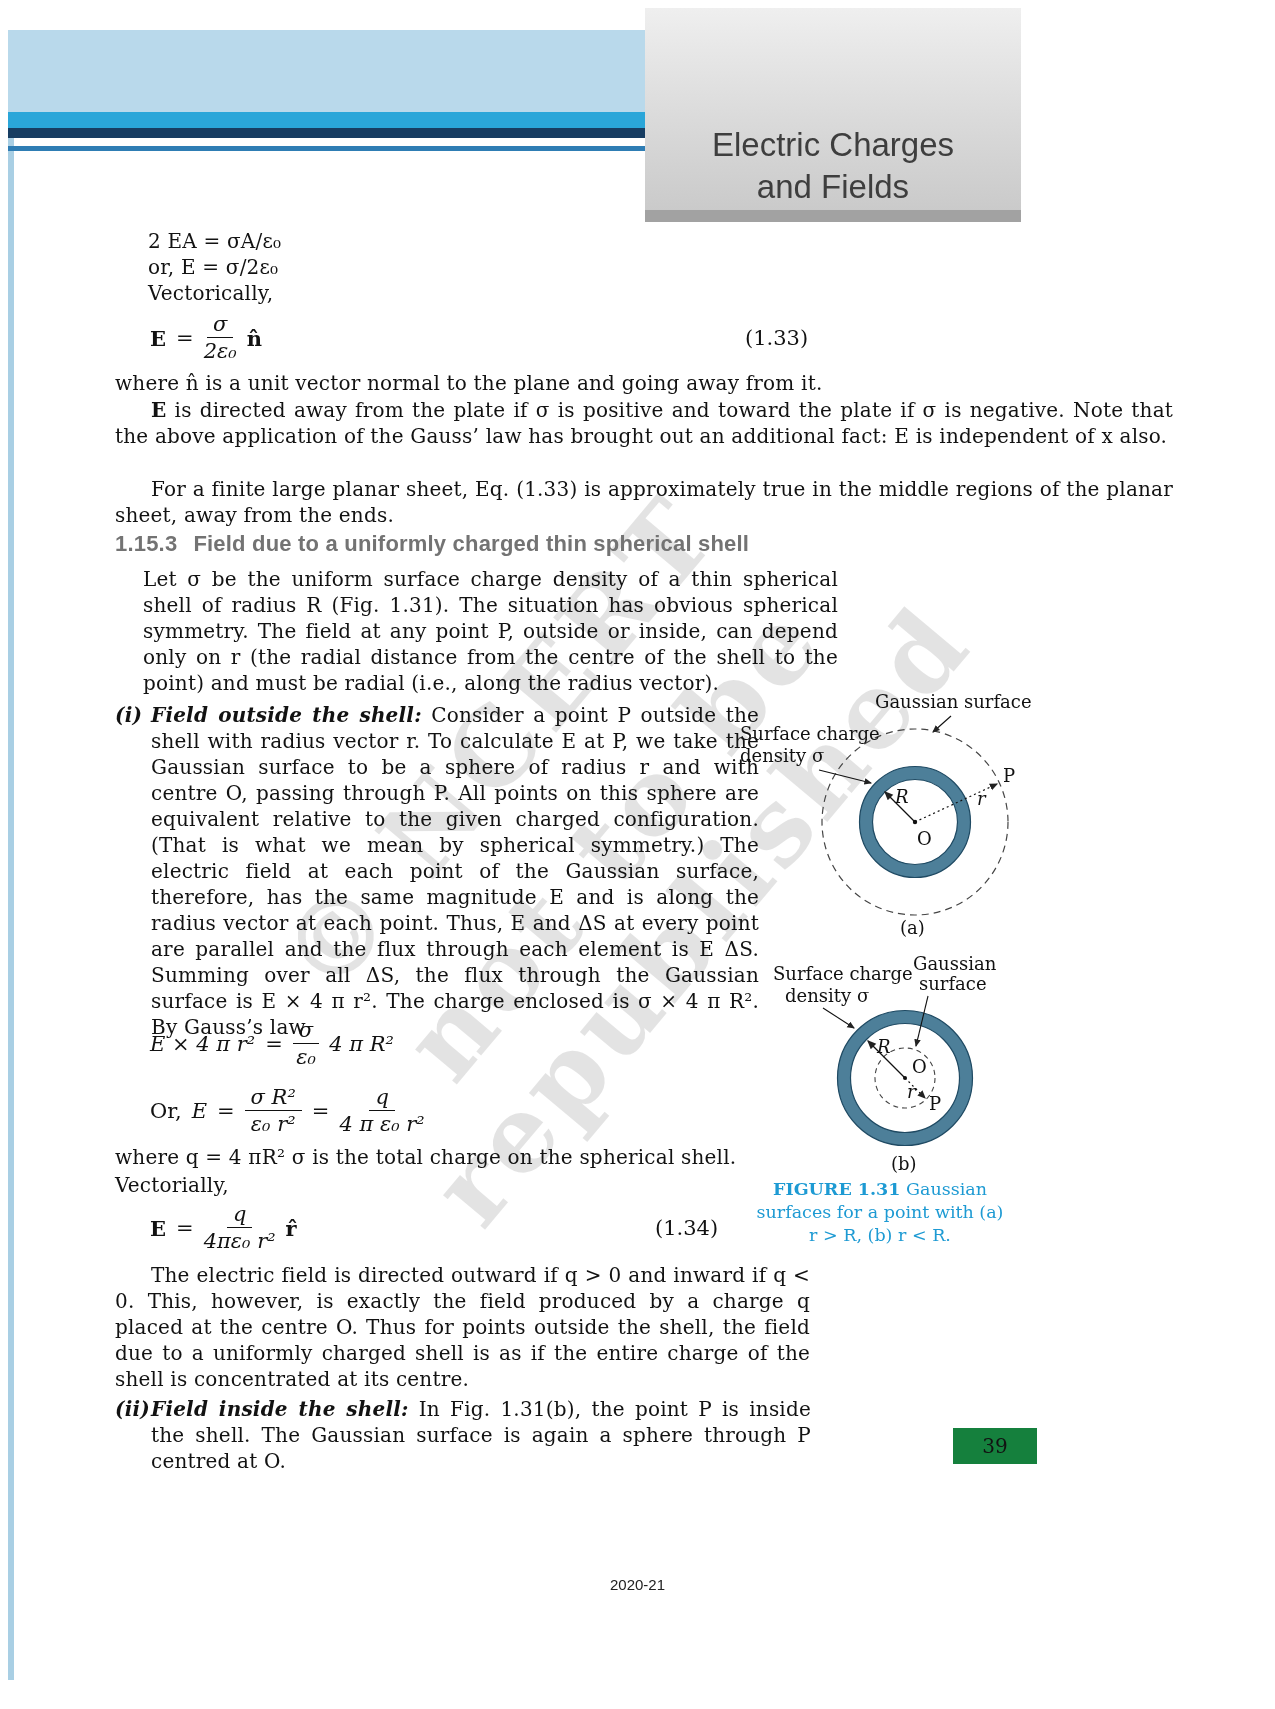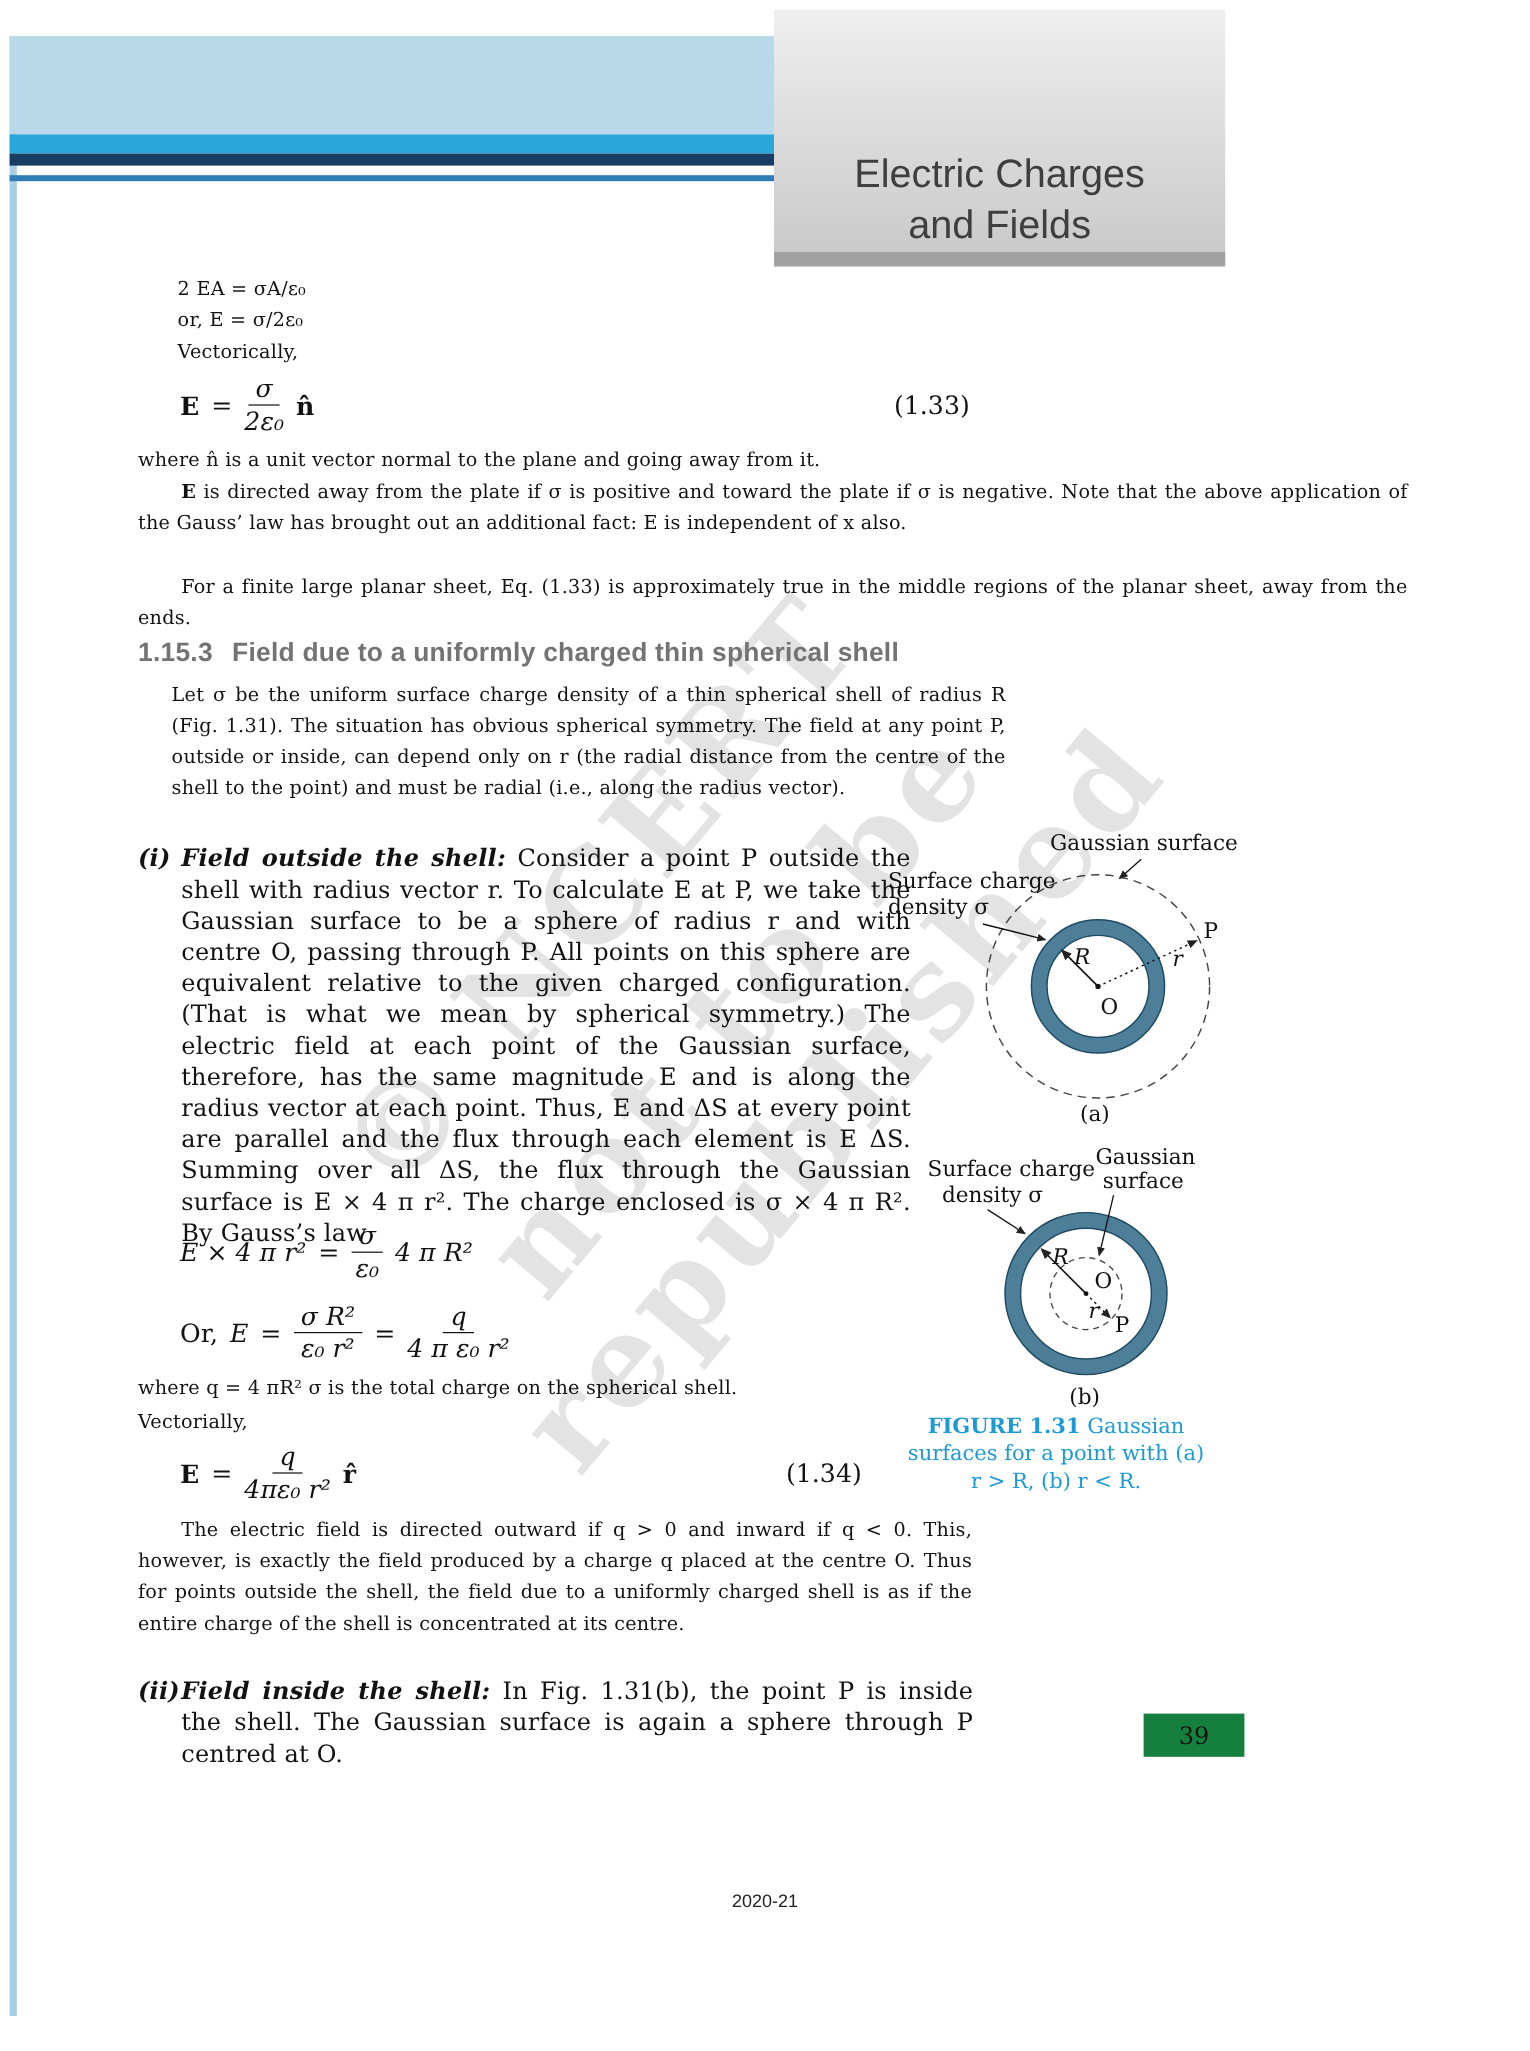--- a/index.html
+++ b/index.html
@@ -22,21 +22,21 @@
                 color:#3e3e3e;font-weight:500;}
 
   
   .watermark{position:absolute;left:-70px;top:640px;width:1340px;transform:rotate(-50deg);
              text-align:center;color:rgba(0,0,0,0.11);font-weight:bold;letter-spacing:6px;
              pointer-events:none;font-family:"DejaVu Serif",serif;}
   .watermark div{font-size:105px;line-height:1.1;}
   .watermark .l2{margin-top:34px;}
 
   
-  .tb{position:absolute;left:115px;text-align:justify;font-size:16px;line-height:26px;
+  .tb{position:absolute;left:115px;text-align:justify;font-size:20px;line-height:26px;
       letter-spacing:0.2px;}
   .w-full{width:1058px;}
   .w-col{width:695px;}
   .indent{text-indent:36px;}
   .bold{font-weight:bold;}
   .bi{font-weight:bold;font-style:italic;}
 
   .section-heading{position:absolute;left:115px;top:531px;margin:0;
                    font-family:"Liberation Sans",sans-serif;font-size:22px;font-weight:bold;
                    color:#737373;letter-spacing:0.2px;}

